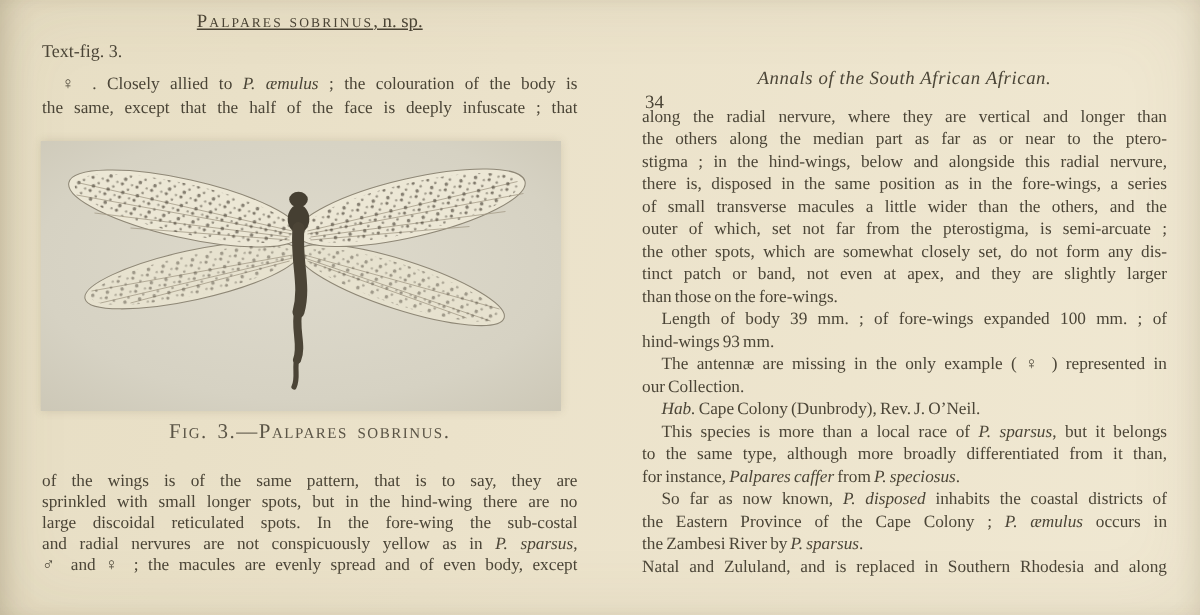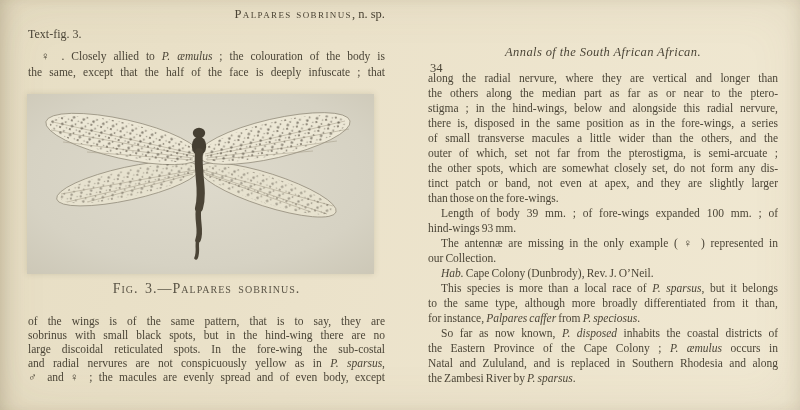--- a/index.html
+++ b/index.html
@@ -9,22 +9,22 @@
     color:#4b4537;
     background:linear-gradient(100deg,#e7dec4 0%,#ebe2ca 40%,#f0e8d2 100%);
   }
   .spread{position:relative;width:800px;height:410px;
     box-shadow:inset 14px 0 22px -14px rgba(90,75,45,.30),
                inset -10px 0 18px -12px rgba(90,75,45,.18),
                inset 0 0 50px rgba(120,100,60,.10);}
   .page{position:absolute;top:0;height:410px;}
   .page.left{left:28px;width:357px;}
   .page.right{left:428px;width:350px;}
-  .heading{position:absolute;top:7px;width:100%;margin:0;text-align:right;
-    font-size:12.5px;font-weight:normal;color:#4a4334;}
+  .heading{position:absolute;top:7px;width:100%;margin:0;text-align:center;
+    font-size:12.5px;font-weight:normal;color:#4a4334;text-decoration:underline;}
   .sc{font-variant:small-caps;letter-spacing:1.4px;}
   .subheading{position:absolute;top:27px;width:100%;font-size:12px;}
   .flow{position:absolute;width:100%;font-size:11.5px;word-spacing:-0.8px;}
   .flow.intro{top:48px;}
   .flow.cont{top:314px;}
   .flow.rbody{top:71px;}
   .lh16 .tline{height:16px;line-height:16px;}
   .lh14 .tline{height:14px;line-height:14px;}
   .lh15 .tline{height:15px;line-height:15px;}
   .tline{text-align:justify;overflow:hidden;white-space:nowrap;}
@@ -112,21 +112,21 @@
           <path d="M172,112 C169,126 175,136 171,146" stroke="#4b4436" stroke-width="5.5" fill="none" stroke-linecap="round"></path>
           <path d="M171,144 C169,152 172,158 169,164" stroke="#4b4436" stroke-width="3.5" fill="none" stroke-linecap="round"></path>
         </g>
       </svg>
     </figure>
 
     <figcaption class="caption sc">Fig. 3.—Palpares sobrinus.</figcaption>
 
     <div class="flow cont lh14">
         <div class="tline jl">of the wings is of the same pattern, that is to say, they are</div>
-        <div class="tline jl">sobrinus with small black spots, but in the hind-wing there are no</div>
+        <div class="tline jl">sprinkled with small longer spots, but in the hind-wing there are no</div>
         <div class="tline jl">large discoidal reticulated spots.  In the fore-wing the sub-costal</div>
         <div class="tline jl">and radial nervures are not conspicuously yellow as in <i>P. sparsus</i>,</div>
         <div class="tline jl">♂ and ♀ ; the macules are evenly spread and of even body, except</div>
       </div>
   </section>
 
   <section class="page right">
     <header class="running-head">
       <span class="pgnum">34</span>
       <span class="rtitle">Annals of the South African African.</span>
@@ -155,19 +155,19 @@
           <div class="tline ind"><i>Hab.</i>   Cape Colony (Dunbrody), Rev. J. O’Neil.</div>
         </div>
       <div>
           <div class="tline jl ind">This species is more than a local race of <i>P. sparsus</i>, but it belongs</div>
           <div class="tline jl">to the same type, although more broadly differentiated from it than,</div>
           <div class="tline">for instance, <i>Palpares caffer</i> from <i>P. speciosus</i>.</div>
         </div>
       <div>
           <div class="tline jl ind">So far as now known, <i>P. disposed</i> inhabits the coastal districts of</div>
           <div class="tline jl">the Eastern Province of the Cape Colony ; <i>P. æmulus</i> occurs in</div>
+          <div class="tline">the Zambesi River by <i>P. sparsus</i>.</div>
           <div class="tline jl">Natal and Zululand, and is replaced in Southern Rhodesia and along</div>
-          <div class="tline">the Zambesi River by <i>P. sparsus</i>.</div>
         </div>
     </div>
   </section>
 
 </div>
 
 </body></html>

